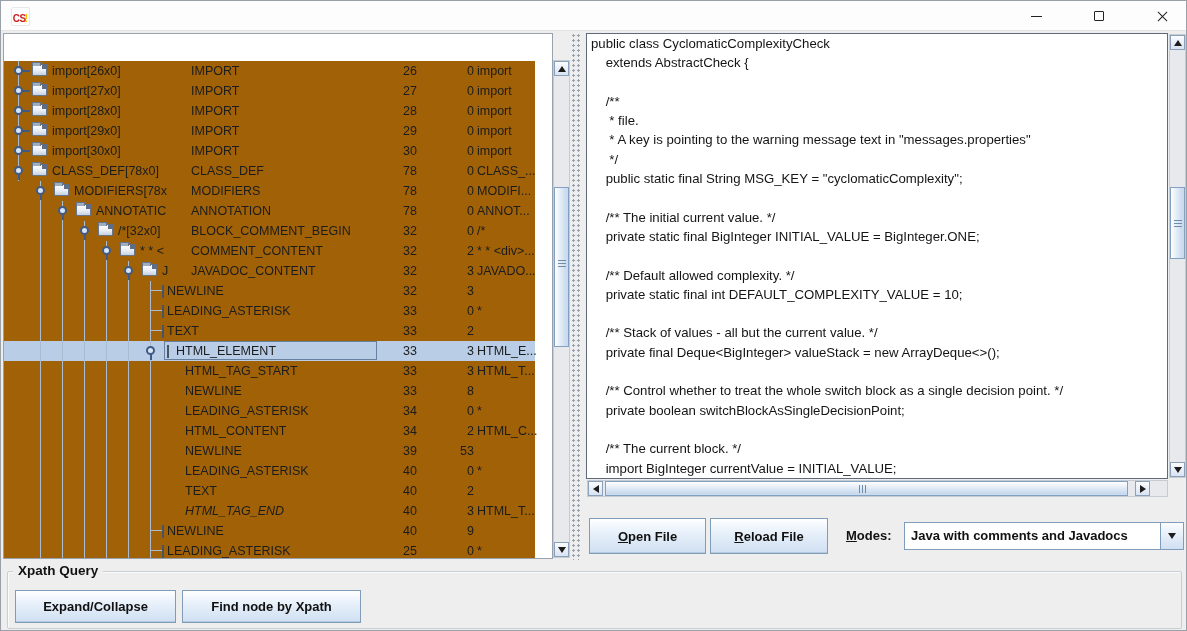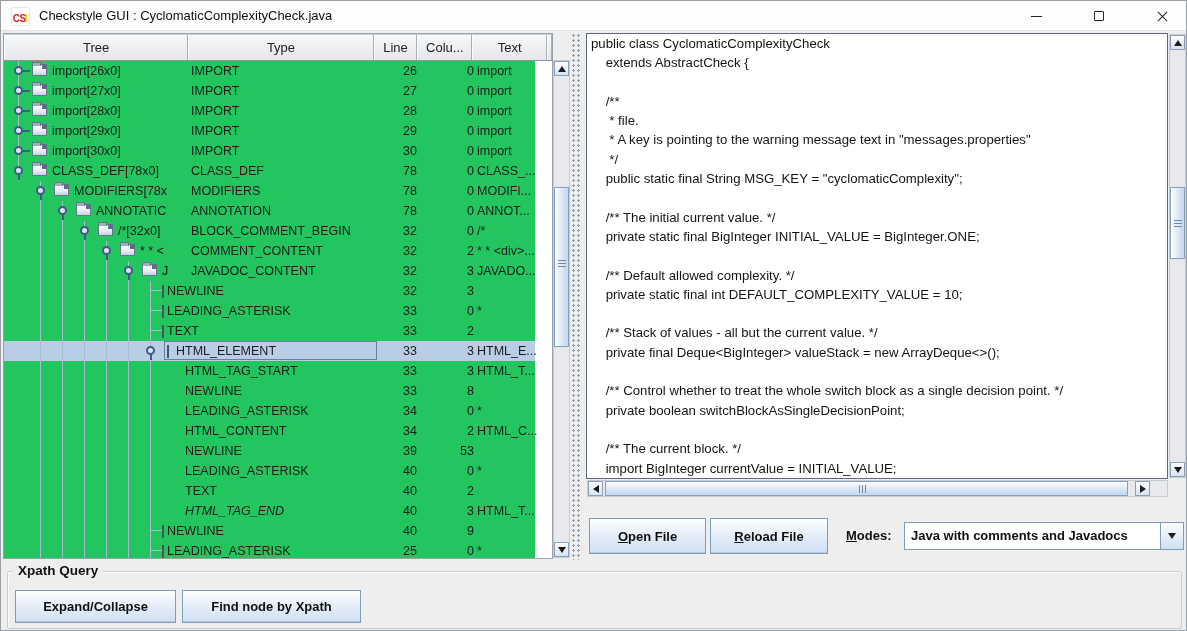--- a/index.html
+++ b/index.html
@@ -23,21 +23,21 @@
   .glyph-close { position:relative; width:13px; height:13px; display:block; }
   .glyph-close i { position:absolute; left:0; top:6px; width:13px; height:0; border-top:1.4px solid #222; }
   .glyph-close i:first-child { transform:rotate(45deg); }
   .glyph-close i:last-child  { transform:rotate(-45deg); }
 
   
   #treetable { position:absolute; left:2px; top:32px; width:550px; height:526px; background:#ffffff; border:1px solid #98a1ac; }
   #tt-header { position:absolute; left:0; top:0; width:100%; height:27px; display:flex; background:linear-gradient(#f7f8f9,#e5e7ea); border-bottom:1px solid #8f959e; }
   .th { height:100%; border-right:1px solid #a9aeb6; border-top:1px solid #cdd0d5; border-left:1px solid #fbfbfc; font-size:13px; color:#222222; display:flex; align-items:center; justify-content:center; overflow:hidden; white-space:nowrap; }
   #tt-body { position:absolute; left:0; top:27px; width:100%; height:497px; overflow:hidden; background:#fff; }
-  .trow { position:relative; width:531px; height:20px; background:#22c55e; }
+  .trow { position:relative; width:531px; height:20px; background:#a16207; }
   .trow.selected { background:#b9cde6; }
   .guide { position:absolute; top:0; width:1px; height:20px; background:#a9bccf; }
   .dash  { position:absolute; top:9px; height:1px; background:#a9bccf; }
   .handle { position:absolute; top:5px; width:9px; height:9px; border:2px solid #3f5a85; border-radius:50%; background:#d9e6f5; }
   .stem-down  { position:absolute; width:2px; height:6px; background:#3f5a85; }
   .stem-right { position:absolute; height:2px; width:7px; background:#3f5a85; }
   .folder { position:absolute; top:3px; width:15px; height:12px; background:linear-gradient(180deg,#fdfdfe 0%,#e9eef5 55%,#c6d2e1 100%); border:1px solid #67758a; border-radius:1px; }
   .folder::before { content:""; position:absolute; left:-1px; top:-3px; width:7px; height:3px; background:#9fadc0; border:1px solid #67758a; border-bottom:none; }
   .folder::after { content:""; position:absolute; right:-1px; top:-1px; width:5px; height:5px; background:#5e6d88; }
   .leafbar { position:absolute; top:4px; width:2px; height:13px; background:#4a5564; }
@@ -90,44 +90,35 @@
   #expand-collapse-btn { left:14px; top:589px; width:161px; height:33px; }
   #find-node-btn { left:181px; top:589px; width:179px; height:33px; }
 </style>
 </head>
 <body>
 
 <div id="window">
 
   <div id="titlebar">
     <div id="app-icon"><span class="cs">CS</span><span class="excl">!</span></div>
-    <span id="window-title">Checkstyle GUI : CyclomaticComplexityCheck.java</span>
     <div class="win-btn" id="min-btn">
         <span class="glyph-min"></span>
       </div>
     <div class="win-btn" id="max-btn">
         <span class="glyph-max"></span>
       </div>
     <div class="win-btn" id="close-btn">
         <span class="glyph-close">
           <i></i>
           <i></i>
         </span>
       </div>
   </div>
 
   <div id="treetable">
-    <div id="tt-header">
-        <div class="th" style="width: 185px;">Tree</div>
-        <div class="th" style="width: 186px;">Type</div>
-        <div class="th" style="width: 44px;">Line</div>
-        <div class="th" style="width: 55px;">Colu...</div>
-        <div class="th" style="width: 75px;">Text</div>
-        <div class="th" style="width: 5px;"></div>
-      </div>
     <div id="tt-body">
         <div class="trow">
           <span class="guide" style="left: 14px;"></span>
           <span class="handle" style="left: 10px;"></span>
           <span class="stem-right" style="left: 19px; top: 8.5px;"></span>
           <span class="folder" style="left: 28px;"></span>
           <span class="tlabel" style="left: 48px;">import[26x0]</span>
           <span class="ttype" style="left: 187px;">IMPORT</span>
           <span class="cline">26</span>
           <span class="ccol">0</span>

